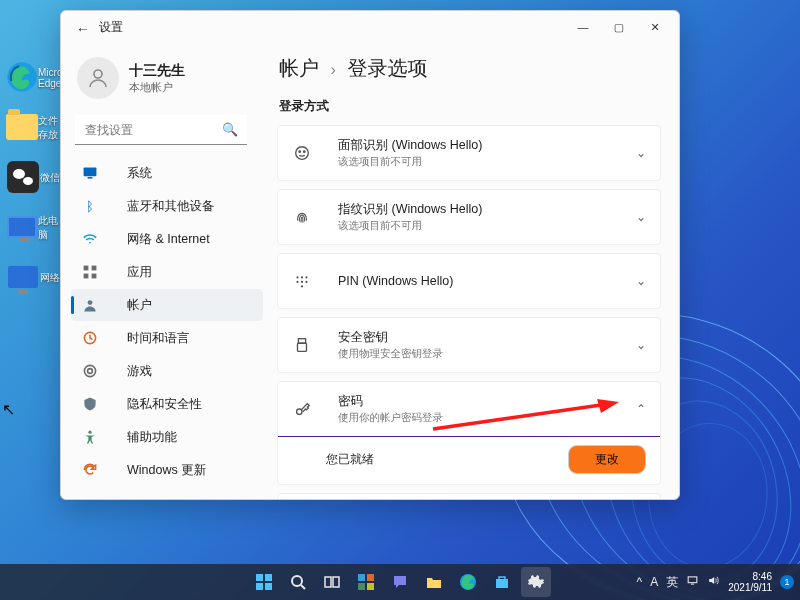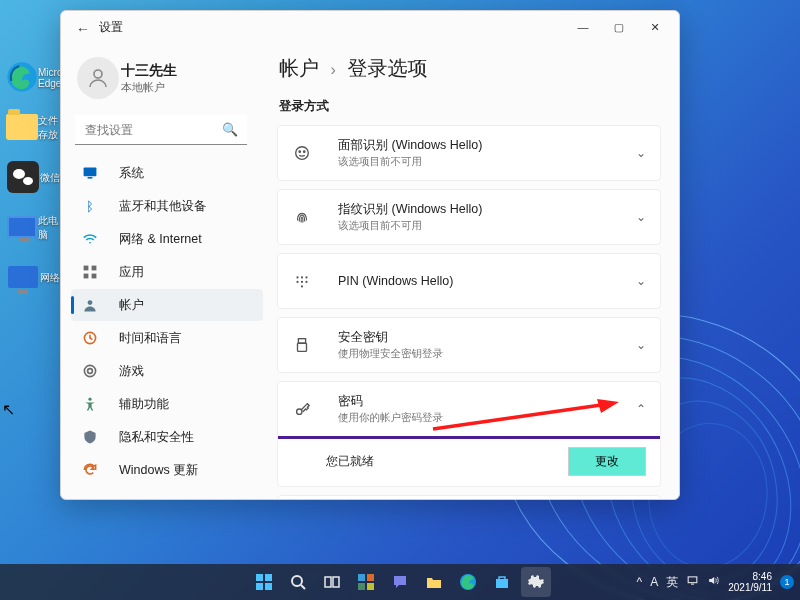--- a/index.html
+++ b/index.html
@@ -39,50 +39,50 @@
     display:flex; flex-direction:column; overflow:hidden;
   }
   .titlebar { height:32px; display:flex; align-items:center; padding:0 6px 0 10px; }
   .titlebar .back { width:24px; text-align:center; font-size:14px; color:#333; }
   .titlebar .ttl { font-size:12px; color:#222; margin-left:4px; }
   .titlebar .spacer { flex:1; }
   .win-btn { width:36px; height:28px; display:flex; align-items:center; justify-content:center; font-size:11px; color:#333; }
   .body { flex:1; display:flex; min-height:0; }
 
   .sidebar { width:210px; padding:8px 8px 8px 10px; overflow:hidden; }
-  .user { display:flex; align-items:center; gap:2px; padding:6px 6px 14px 6px; }
+  .user { display:flex; align-items:center; gap:10px; padding:6px 6px 14px 6px; }
   .avatar { width:42px; height:42px; border-radius:50%; background:#e9e9e9; display:flex; align-items:center; justify-content:center; color:#777;}
   .avatar svg{width:24px;height:24px;}
   .uname { font-size:14px; font-weight:600; color:#222;}
   .utype { font-size:11px; color:#666;}
   .search { position:relative; margin:2px 16px 12px 4px; }
   .search input { width:100%; height:30px; border:none; border-bottom:1px solid #888; background:#fff; padding:0 28px 0 10px; font-size:12px; outline:none;}
   .search .sicon { position:absolute; right:8px; top:7px; color:#555; font-size:13px;}
   .nav { display:flex; flex-direction:column; gap:1px; }
-  .nav-item { display:flex; align-items:center; gap:20px; height:32px; padding:0 10px; border-radius:4px; font-size:12.5px; color:#222; position:relative;}
+  .nav-item { display:flex; align-items:center; gap:28px; height:32px; padding:0 10px; border-radius:4px; font-size:12.5px; color:#222; position:relative;}
   .nav-item.active{ background:#eef1f3;}
   .nav-item.active::before{content:"";position:absolute;left:0;top:7px;width:3px;height:18px;background:#0067c0;border-radius:2px;}
   .nic { width:18px; height:18px; display:flex; align-items:center; justify-content:center; font-size:13px;}
 
   .content { flex:1; padding:6px 18px 10px 6px; overflow:auto; }
   .crumb { font-size:20px; color:#222; margin:6px 0 16px 2px; }
   .crumb .sep { color:#888; margin:0 6px; font-size:16px;}
   .section-h { font-size:12.5px; color:#222; margin:4px 0 10px 2px; font-weight:600;}
   .opts { display:flex; flex-direction:column; gap:8px; }
   .opt { background:#fff; border:1px solid #eee; border-radius:4px; }
   .opt-head { display:flex; align-items:center; height:54px; padding:0 14px; gap:26px; }
   .opt-ic { width:20px; display:flex; align-items:center; justify-content:center; color:#555; }
   .opt-txt { flex:1; }
   .opt-title { font-size:12.5px; color:#222; }
   .opt-sub { font-size:10.5px; color:#777; margin-top:1px;}
   .chev { color:#666; font-size:12px; }
-  .opt-body { border-top:3px solid #4c1d95; padding:8px 14px 10px 48px; display:flex; align-items:center; }
+  .opt-body { border-top:1px solid #4c1d95; padding:8px 14px 10px 48px; display:flex; align-items:center; }
   .opt-body .lbl{ font-size:12px; color:#222;}
   .opt-body .spacer{flex:1;}
-  .change-btn { padding:5px 26px; font-size:12px; background:#5eead4; border:1px solid #ccc; border-radius:0; }
+  .change-btn { padding:5px 26px; font-size:12px; background:#f97316; border:1px solid #ccc; border-radius:9px; }
 
   
   .arrow { position:absolute; pointer-events:none; }
 
   
   .taskbar { position:absolute; left:0; bottom:0; width:800px; height:36px; background:rgba(30,35,45,.78); backdrop-filter:blur(2px); display:flex; align-items:center; }
   .tb-center { position:absolute; left:50%; transform:translateX(-50%); display:flex; gap:4px; }
   .tb-btn { width:30px; height:30px; display:flex; align-items:center; justify-content:center; border-radius:4px;}
   .tb-btn svg{width:18px;height:18px;}
   .tb-right { position:absolute; right:6px; display:flex; align-items:center; gap:8px; color:#fff; font-size:10px;}
@@ -233,34 +233,34 @@
             <span class="nic">
                 <svg viewBox="0 0 20 20" width="16" height="16" fill="none" stroke="#6b6b6b" stroke-width="2">
                   <circle cx="10" cy="10" r="7"></circle>
                   <circle cx="10" cy="10" r="3"></circle>
                 </svg>
               </span>
             <span>游戏</span>
           </div>
           <div class="nav-item">
             <span class="nic">
+                <svg viewBox="0 0 20 20" width="16" height="16" fill="#6a7a8a">
+                  <path d="M10 2l7 3v5c0 4-3 7-7 8-4-1-7-4-7-8V5l7-3z"></path>
+                </svg>
+              </span>
+            <span>隐私和安全性</span>
+          </div>
+          <div class="nav-item">
+            <span class="nic">
                 <svg viewBox="0 0 20 20" width="16" height="16" fill="#4a8a6a">
                   <circle cx="10" cy="4" r="2"></circle>
                   <path d="M4 8h12l-4 2v4l2 4h-2l-2-4-2 4H6l2-4v-4L4 8z"></path>
                 </svg>
               </span>
             <span>辅助功能</span>
-          </div>
-          <div class="nav-item">
-            <span class="nic">
-                <svg viewBox="0 0 20 20" width="16" height="16" fill="#6a7a8a">
-                  <path d="M10 2l7 3v5c0 4-3 7-7 8-4-1-7-4-7-8V5l7-3z"></path>
-                </svg>
-              </span>
-            <span>隐私和安全性</span>
           </div>
           <div class="nav-item">
             <span class="nic">
                 <svg viewBox="0 0 20 20" width="16" height="16" fill="none" stroke="#d86a2a" stroke-width="2">
                   <path d="M3 10a7 7 0 0112-5l2-1v5h-5l2-2a5 5 0 100 6"></path>
                 </svg>
               </span>
             <span>Windows 更新</span>
           </div>
         </div>

